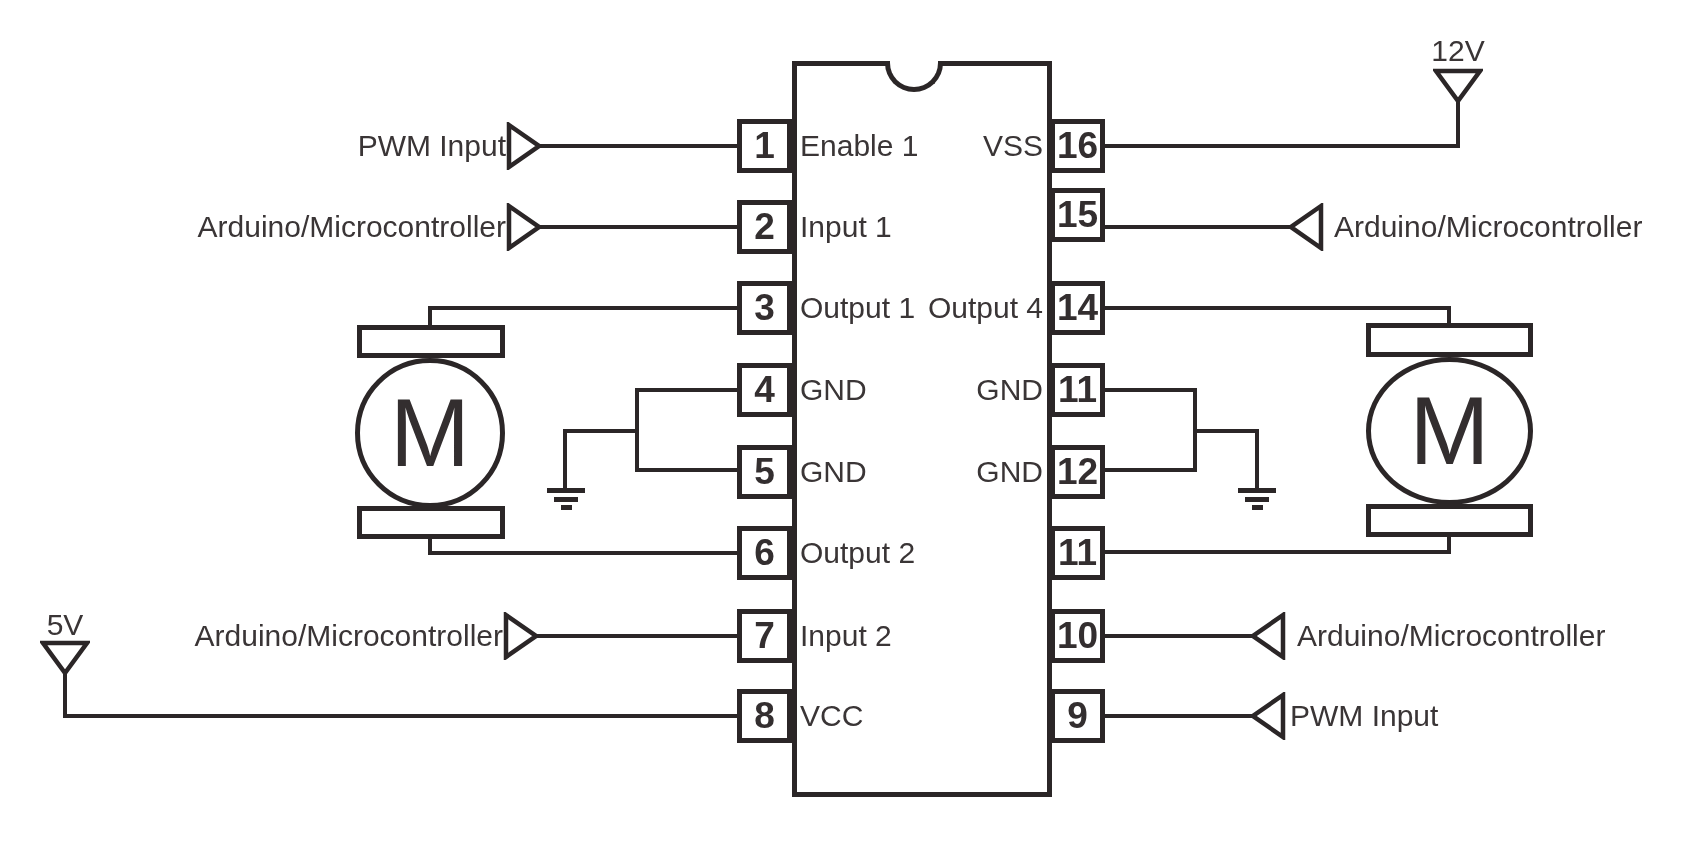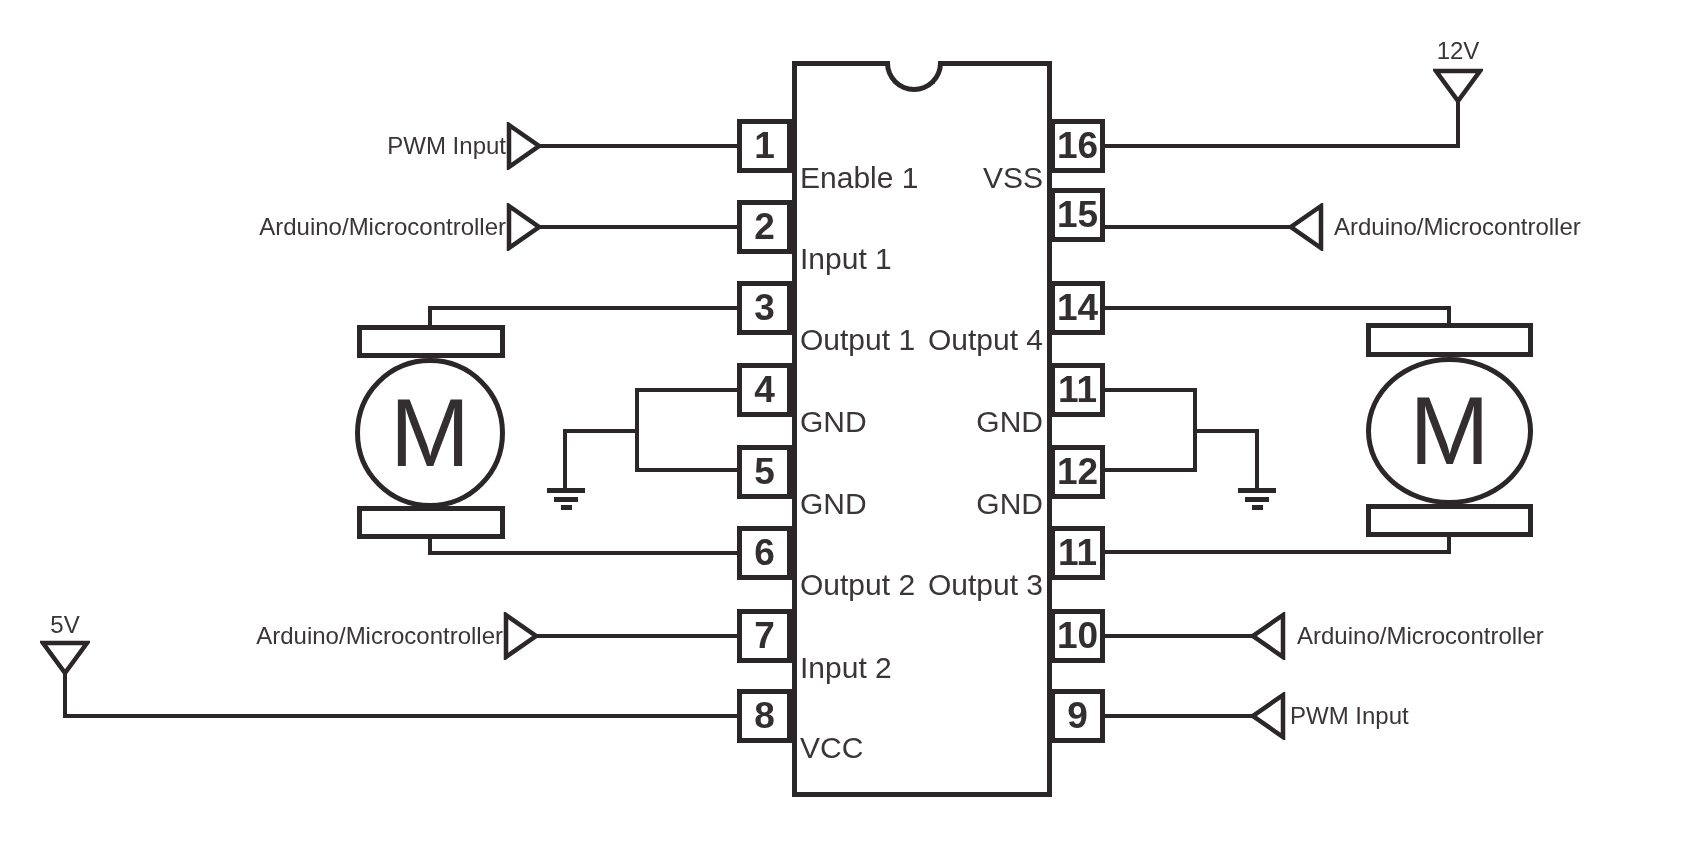--- a/index.html
+++ b/index.html
@@ -15,24 +15,24 @@
   }
   .icbody{
     position:absolute;left:792px;top:61px;width:260px;height:736px;
     border:5px solid #2b2627;background:#fff;box-sizing:border-box;z-index:1;
   }
   .notch{
     position:absolute;left:885px;top:61px;width:58px;height:31px;background:#fff;
     border:5px solid #2b2627;border-top:none;box-sizing:border-box;
     border-radius:0 0 58px 58px;z-index:2;
   }
-  .lbl{position:absolute;font-size:24px;line-height:34px;white-space:nowrap;z-index:4;}
+  .lbl{position:absolute;font-size:30px;line-height:34px;white-space:nowrap;z-index:4;}
   .lbl.r{text-align:right;}
   .lbl.c{text-align:center;}
-  .pinlbl{position:absolute;font-size:30px;line-height:34px;white-space:nowrap;z-index:4;margin-top:32px;}
+  .pinlbl{position:absolute;font-size:30px;line-height:34px;white-space:nowrap;z-index:4;}
   .pinlbl.right{width:200px;text-align:right;}
   .mrect{position:absolute;border:5px solid #2b2627;background:#fff;box-sizing:border-box;z-index:2;}
   .mcircle{position:absolute;border:5px solid #2b2627;background:#fff;box-sizing:border-box;border-radius:50%;z-index:2;
     display:flex;align-items:center;justify-content:center;font-size:96px;color:#332e2f;}
   .icon{position:absolute;z-index:3;}
   .gbar{position:absolute;background:#2b2627;height:5px;}
 </style>
 </head>
 <body>
 
@@ -103,21 +103,20 @@
   <div class="pinlbl" style="left:800px;top:129px;">Enable 1</div>
   <div class="pinlbl right" style="left:843px;top:129px;">VSS</div>
   <div class="pinlbl" style="left:800px;top:210px;">Input 1</div>
   <div class="pinlbl" style="left:800px;top:291px;text-align:right;">Output 1</div>
   <div class="pinlbl right" style="left:843px;top:291px;">Output 4</div>
   <div class="pinlbl" style="left:800px;top:373px;">GND</div>
   <div class="pinlbl right" style="left:843px;top:373px;">GND</div>
   <div class="pinlbl" style="left:800px;top:455px;">GND</div>
   <div class="pinlbl right" style="left:843px;top:455px;">GND</div>
   <div class="pinlbl" style="left:800px;top:536px;">Output 2</div>
-  <div class="pinlbl right" style="left:843px;top:536px;">Output 3</div>
   <div class="pinlbl" style="left:800px;top:619px;">Input 2</div>
   <div class="pinlbl" style="left:800px;top:699px;">VCC</div>
 
   <div class="mrect" style="left:357px;top:325px;width:148px;height:33px;"></div>
   <div class="mcircle" style="left:355px;top:358px;width:150px;height:150px;">
     <span>M</span>
   </div>
   <div class="mrect" style="left:357px;top:506px;width:148px;height:33px;"></div>
 
   <div class="mrect" style="left:1366px;top:323px;width:167px;height:34px;"></div>

